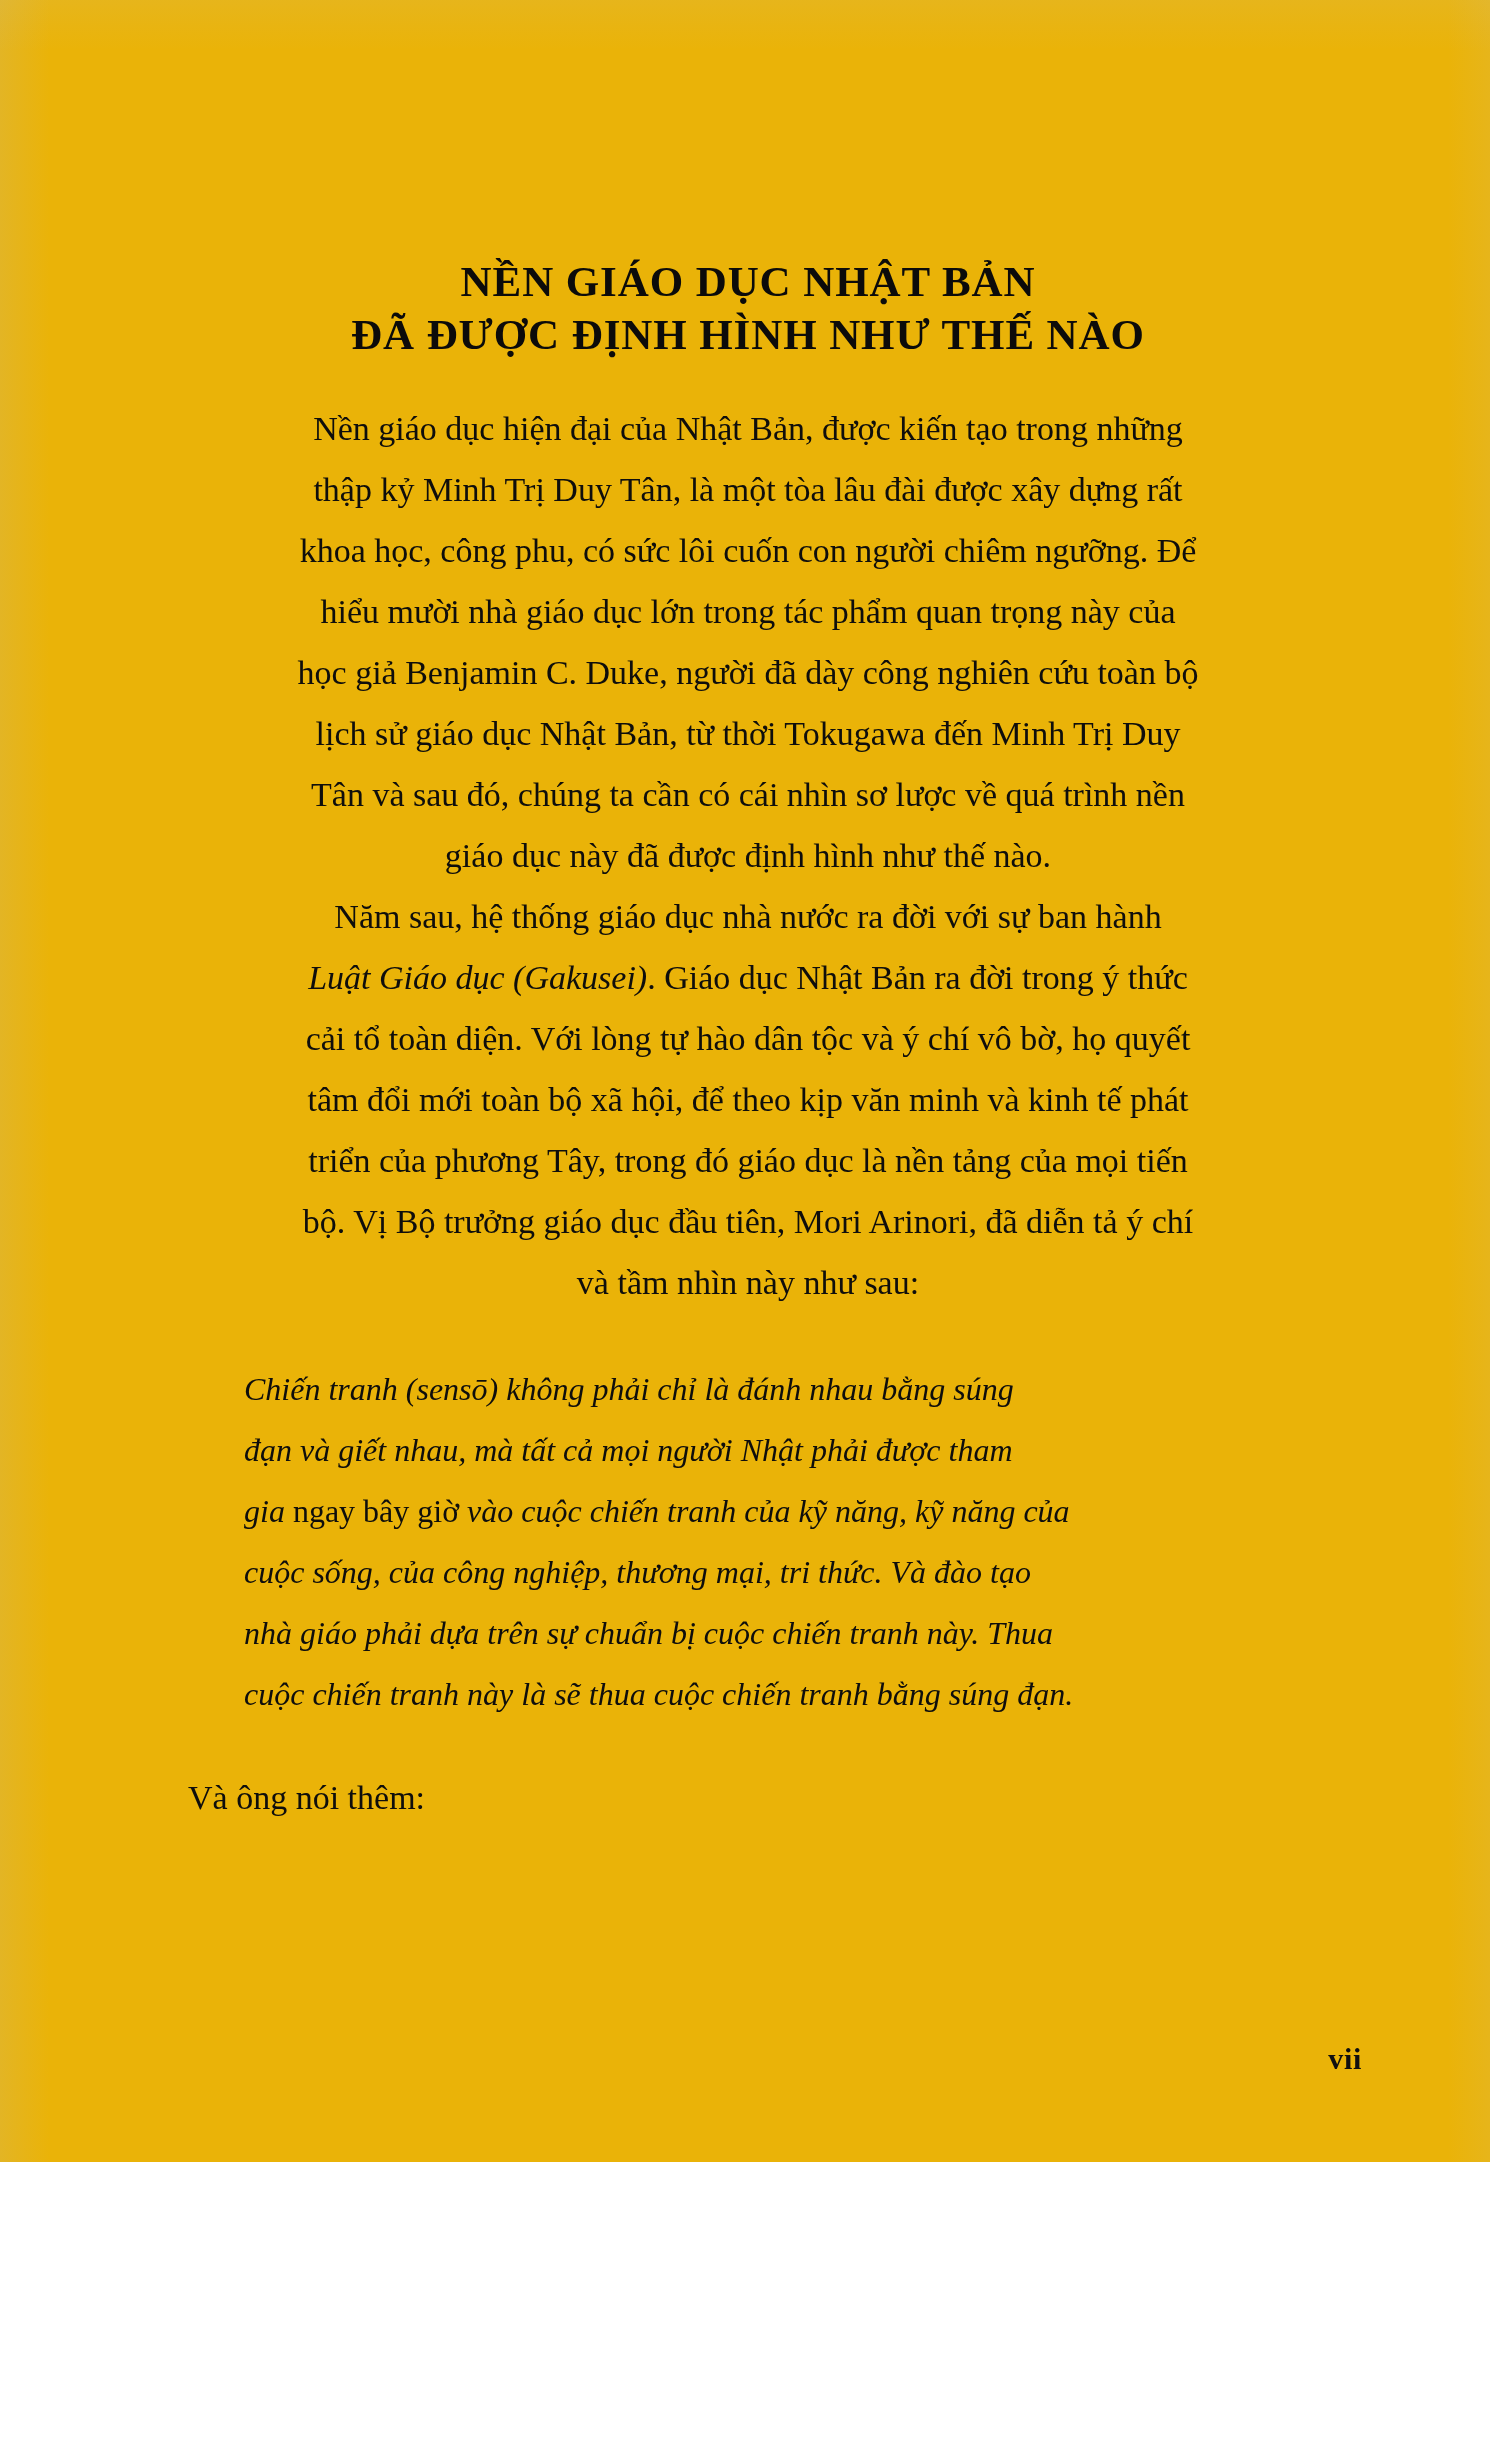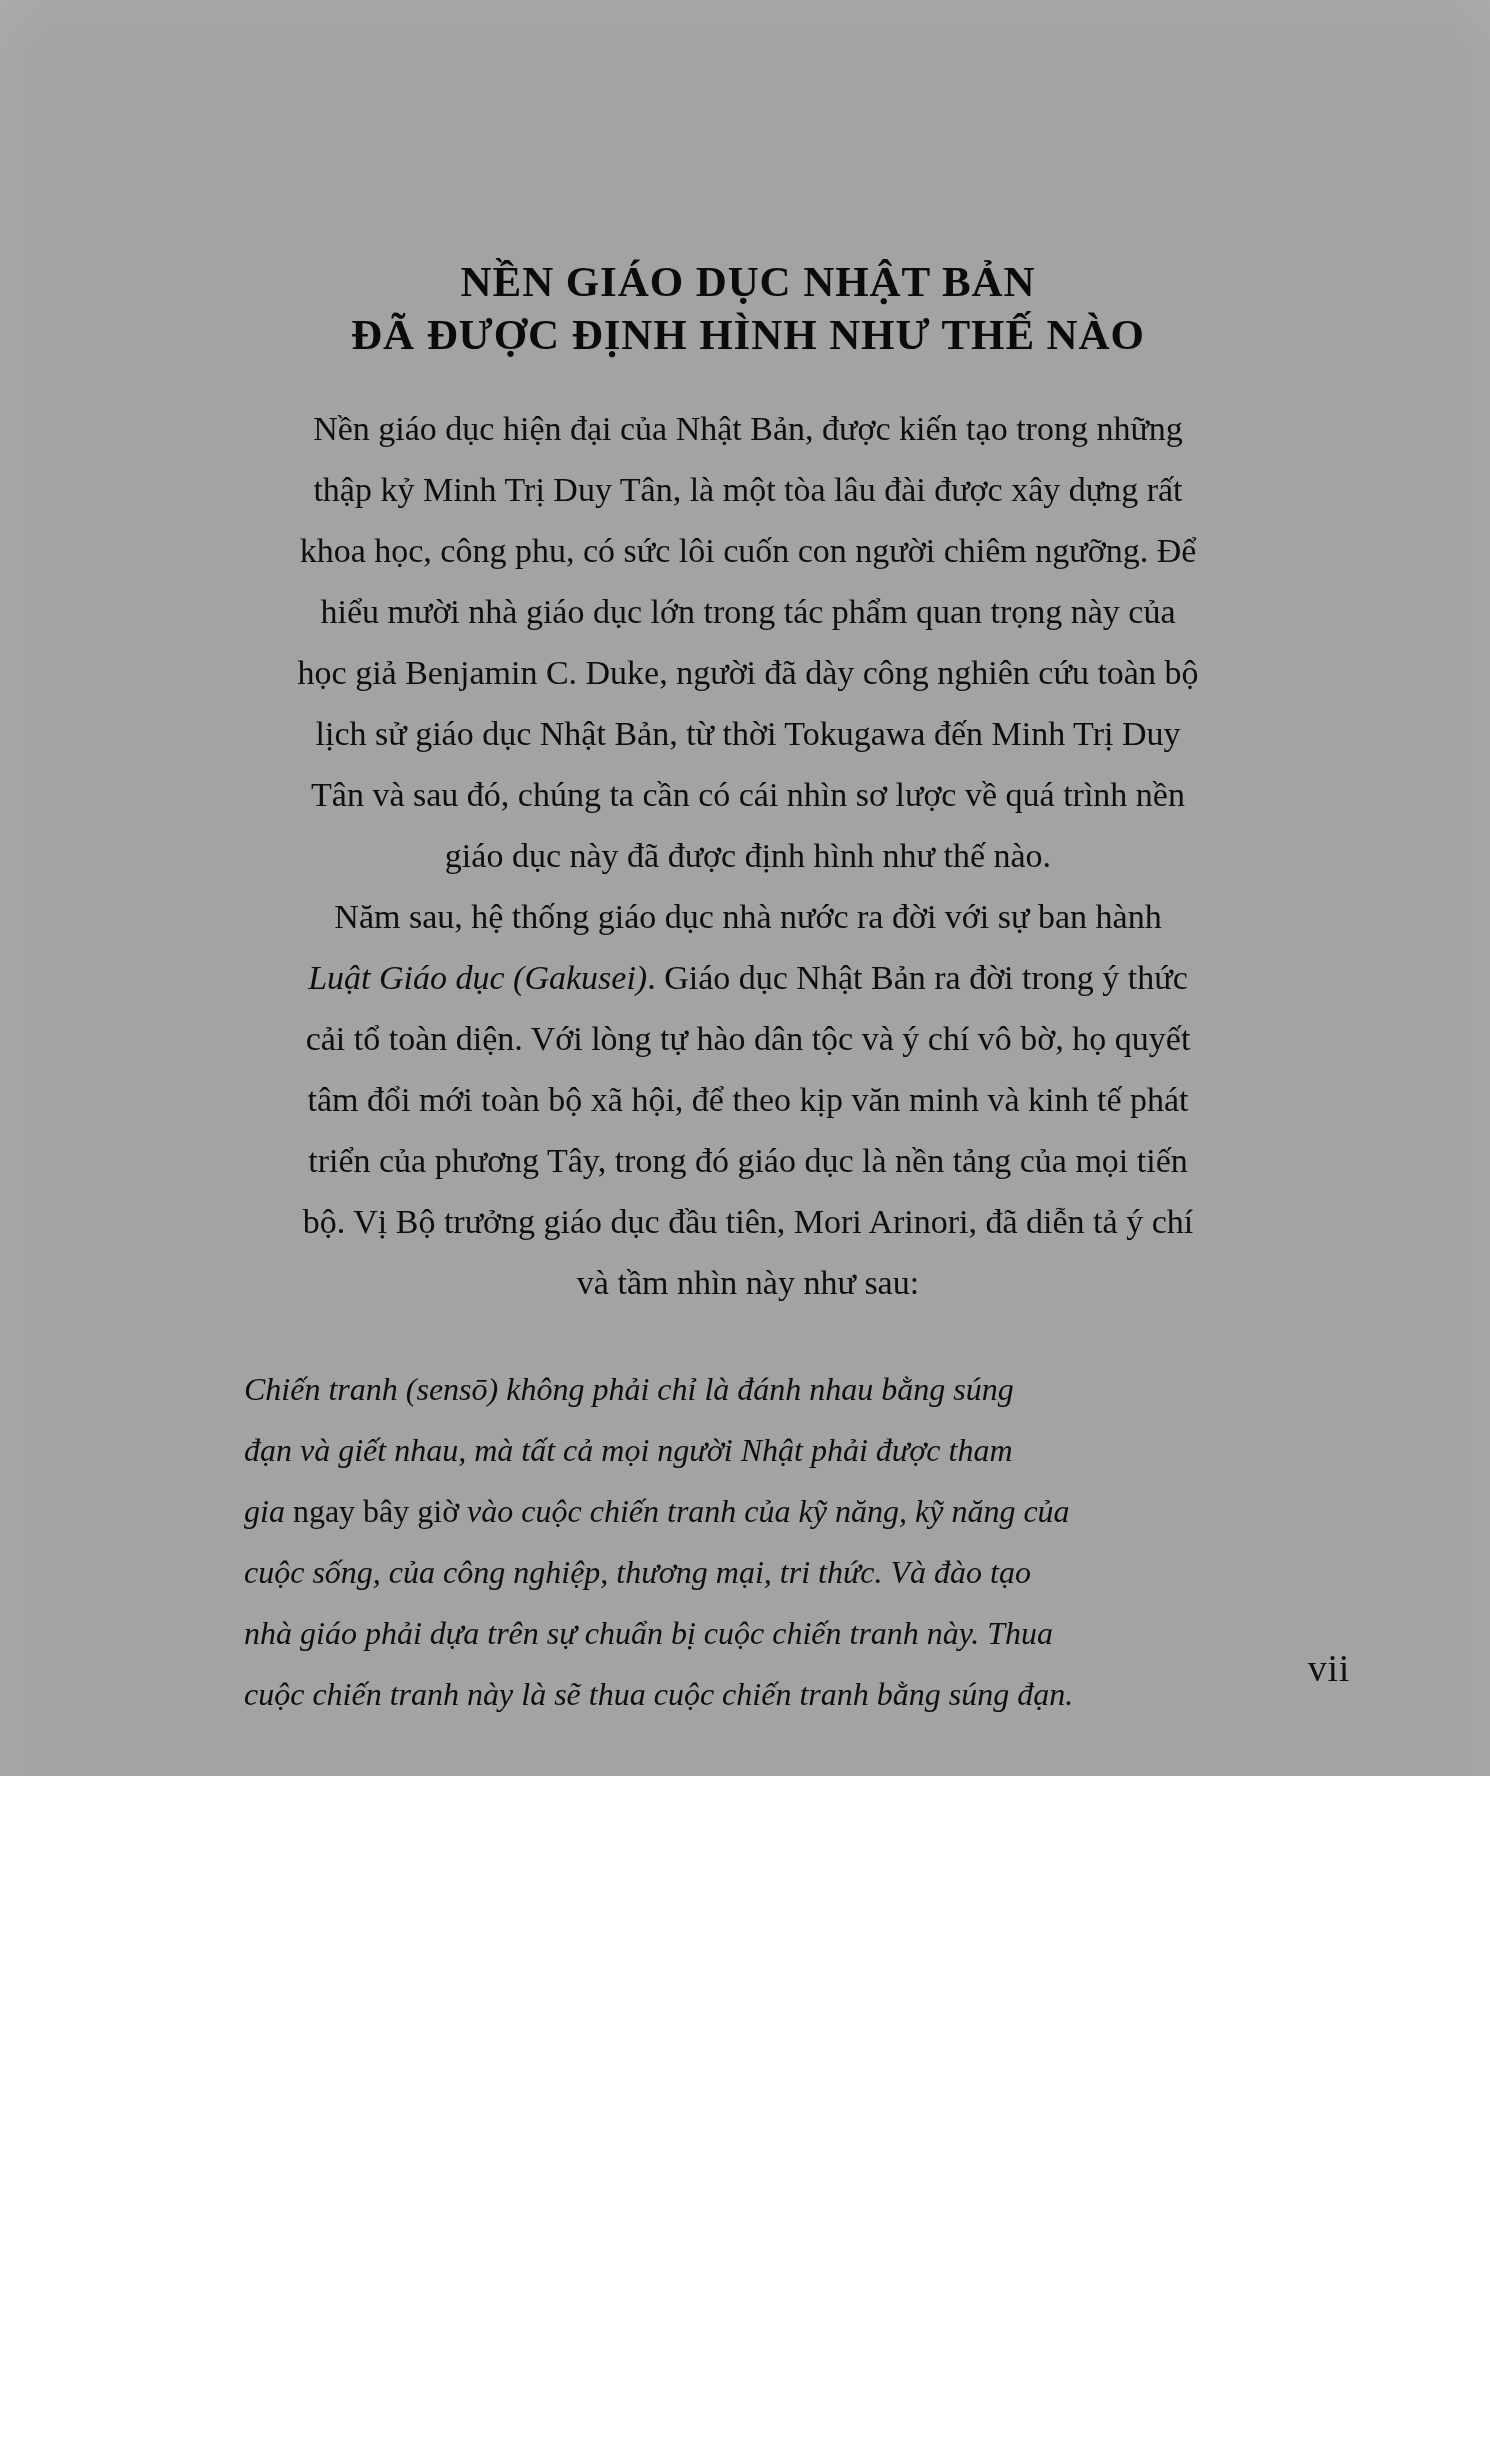--- a/index.html
+++ b/index.html
@@ -5,23 +5,23 @@
 <style>
   html, body {
     margin: 0;
     padding: 0;
     background: #ffffff;
   }
 
   .page {
     position: relative;
     width: 1491px;
-    height: 1776px;
+    height: 2162px;
     margin: 0 auto;
-    background: #a3a3a3;
+    background: #eab308;
     box-sizing: border-box;
     overflow: hidden;
     font-family: "Liberation Serif", "DejaVu Serif", serif;
     color: #100f0d;
   }
 
   
   .page-texture {
     position: absolute;
     inset: 0;
@@ -139,24 +139,24 @@
     display: block;
     font-size: 34px;
     line-height: 61px;
     color: #0f0e0c;
     white-space: nowrap;
   }
 
   
   .folio {
     position: absolute;
-    right: 141px;
+    right: 129px;
     bottom: 86px;
-    font-size: 38px;
-    font-weight: 400;
+    font-size: 30px;
+    font-weight: 700;
     letter-spacing: 0.7px;
     color: #111010;
   }
 </style>
 </head>
 <body>
 
 <div class="page">
   <div class="page-texture"></div>
 

